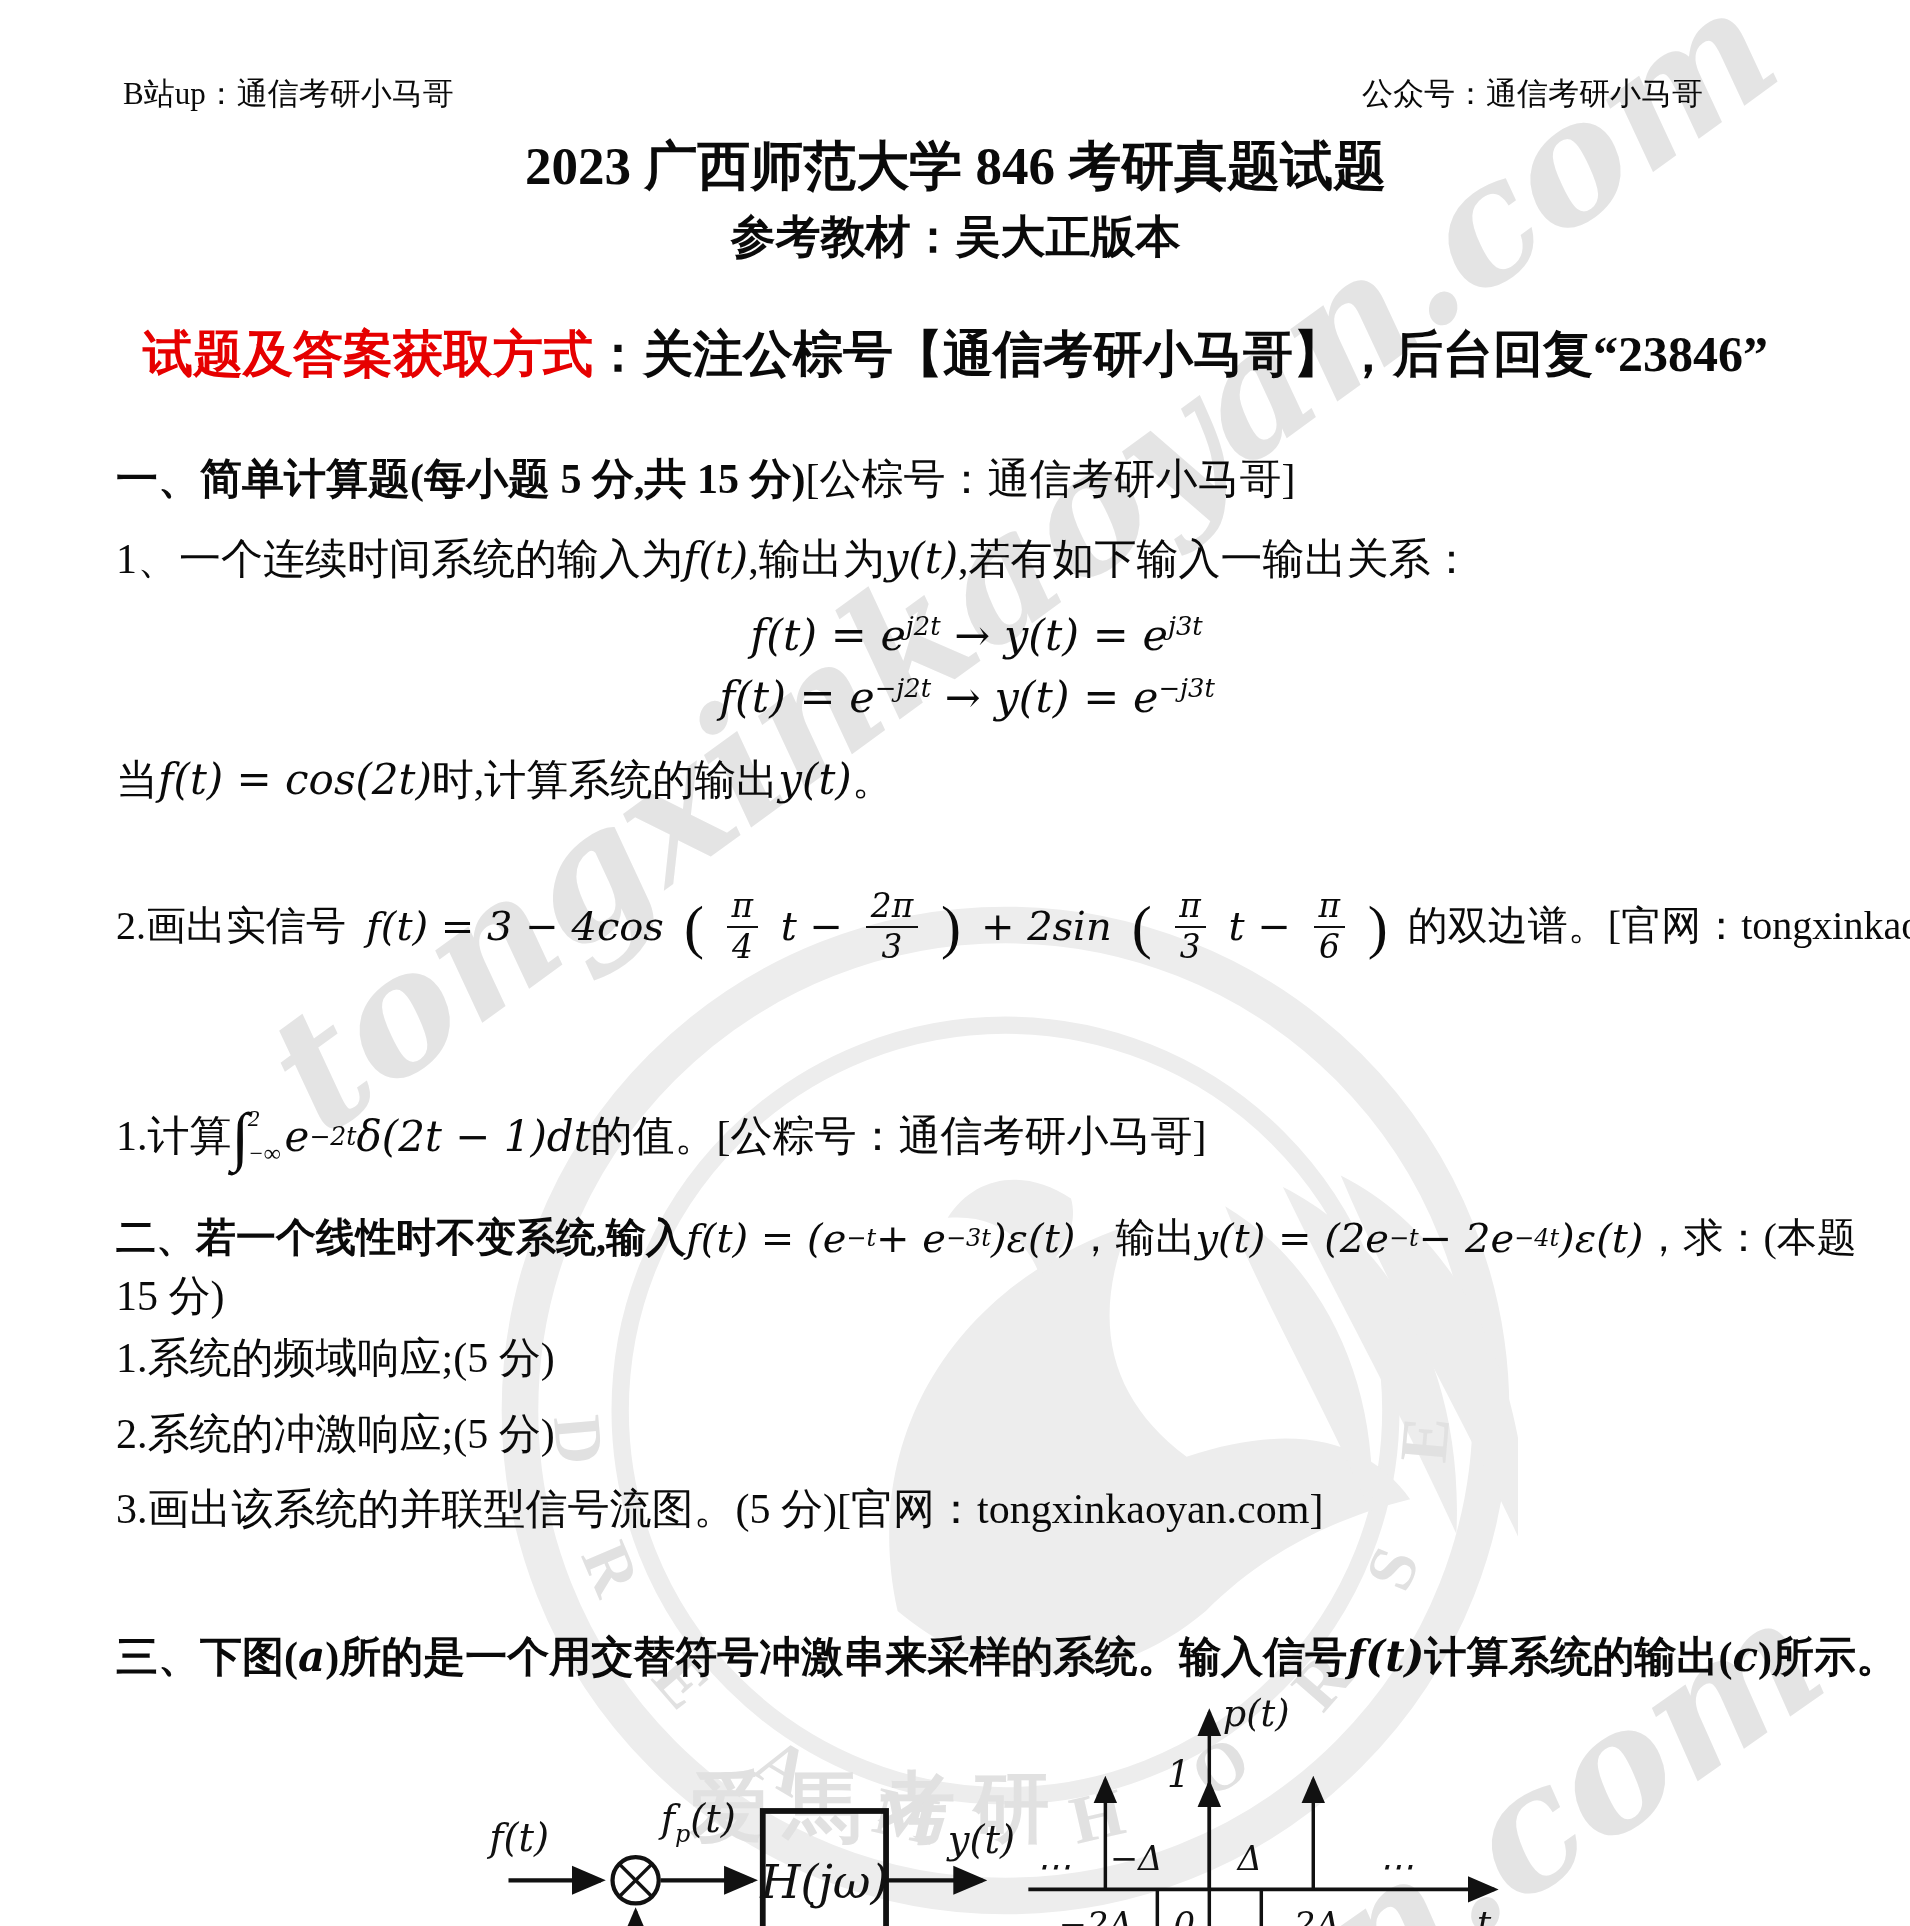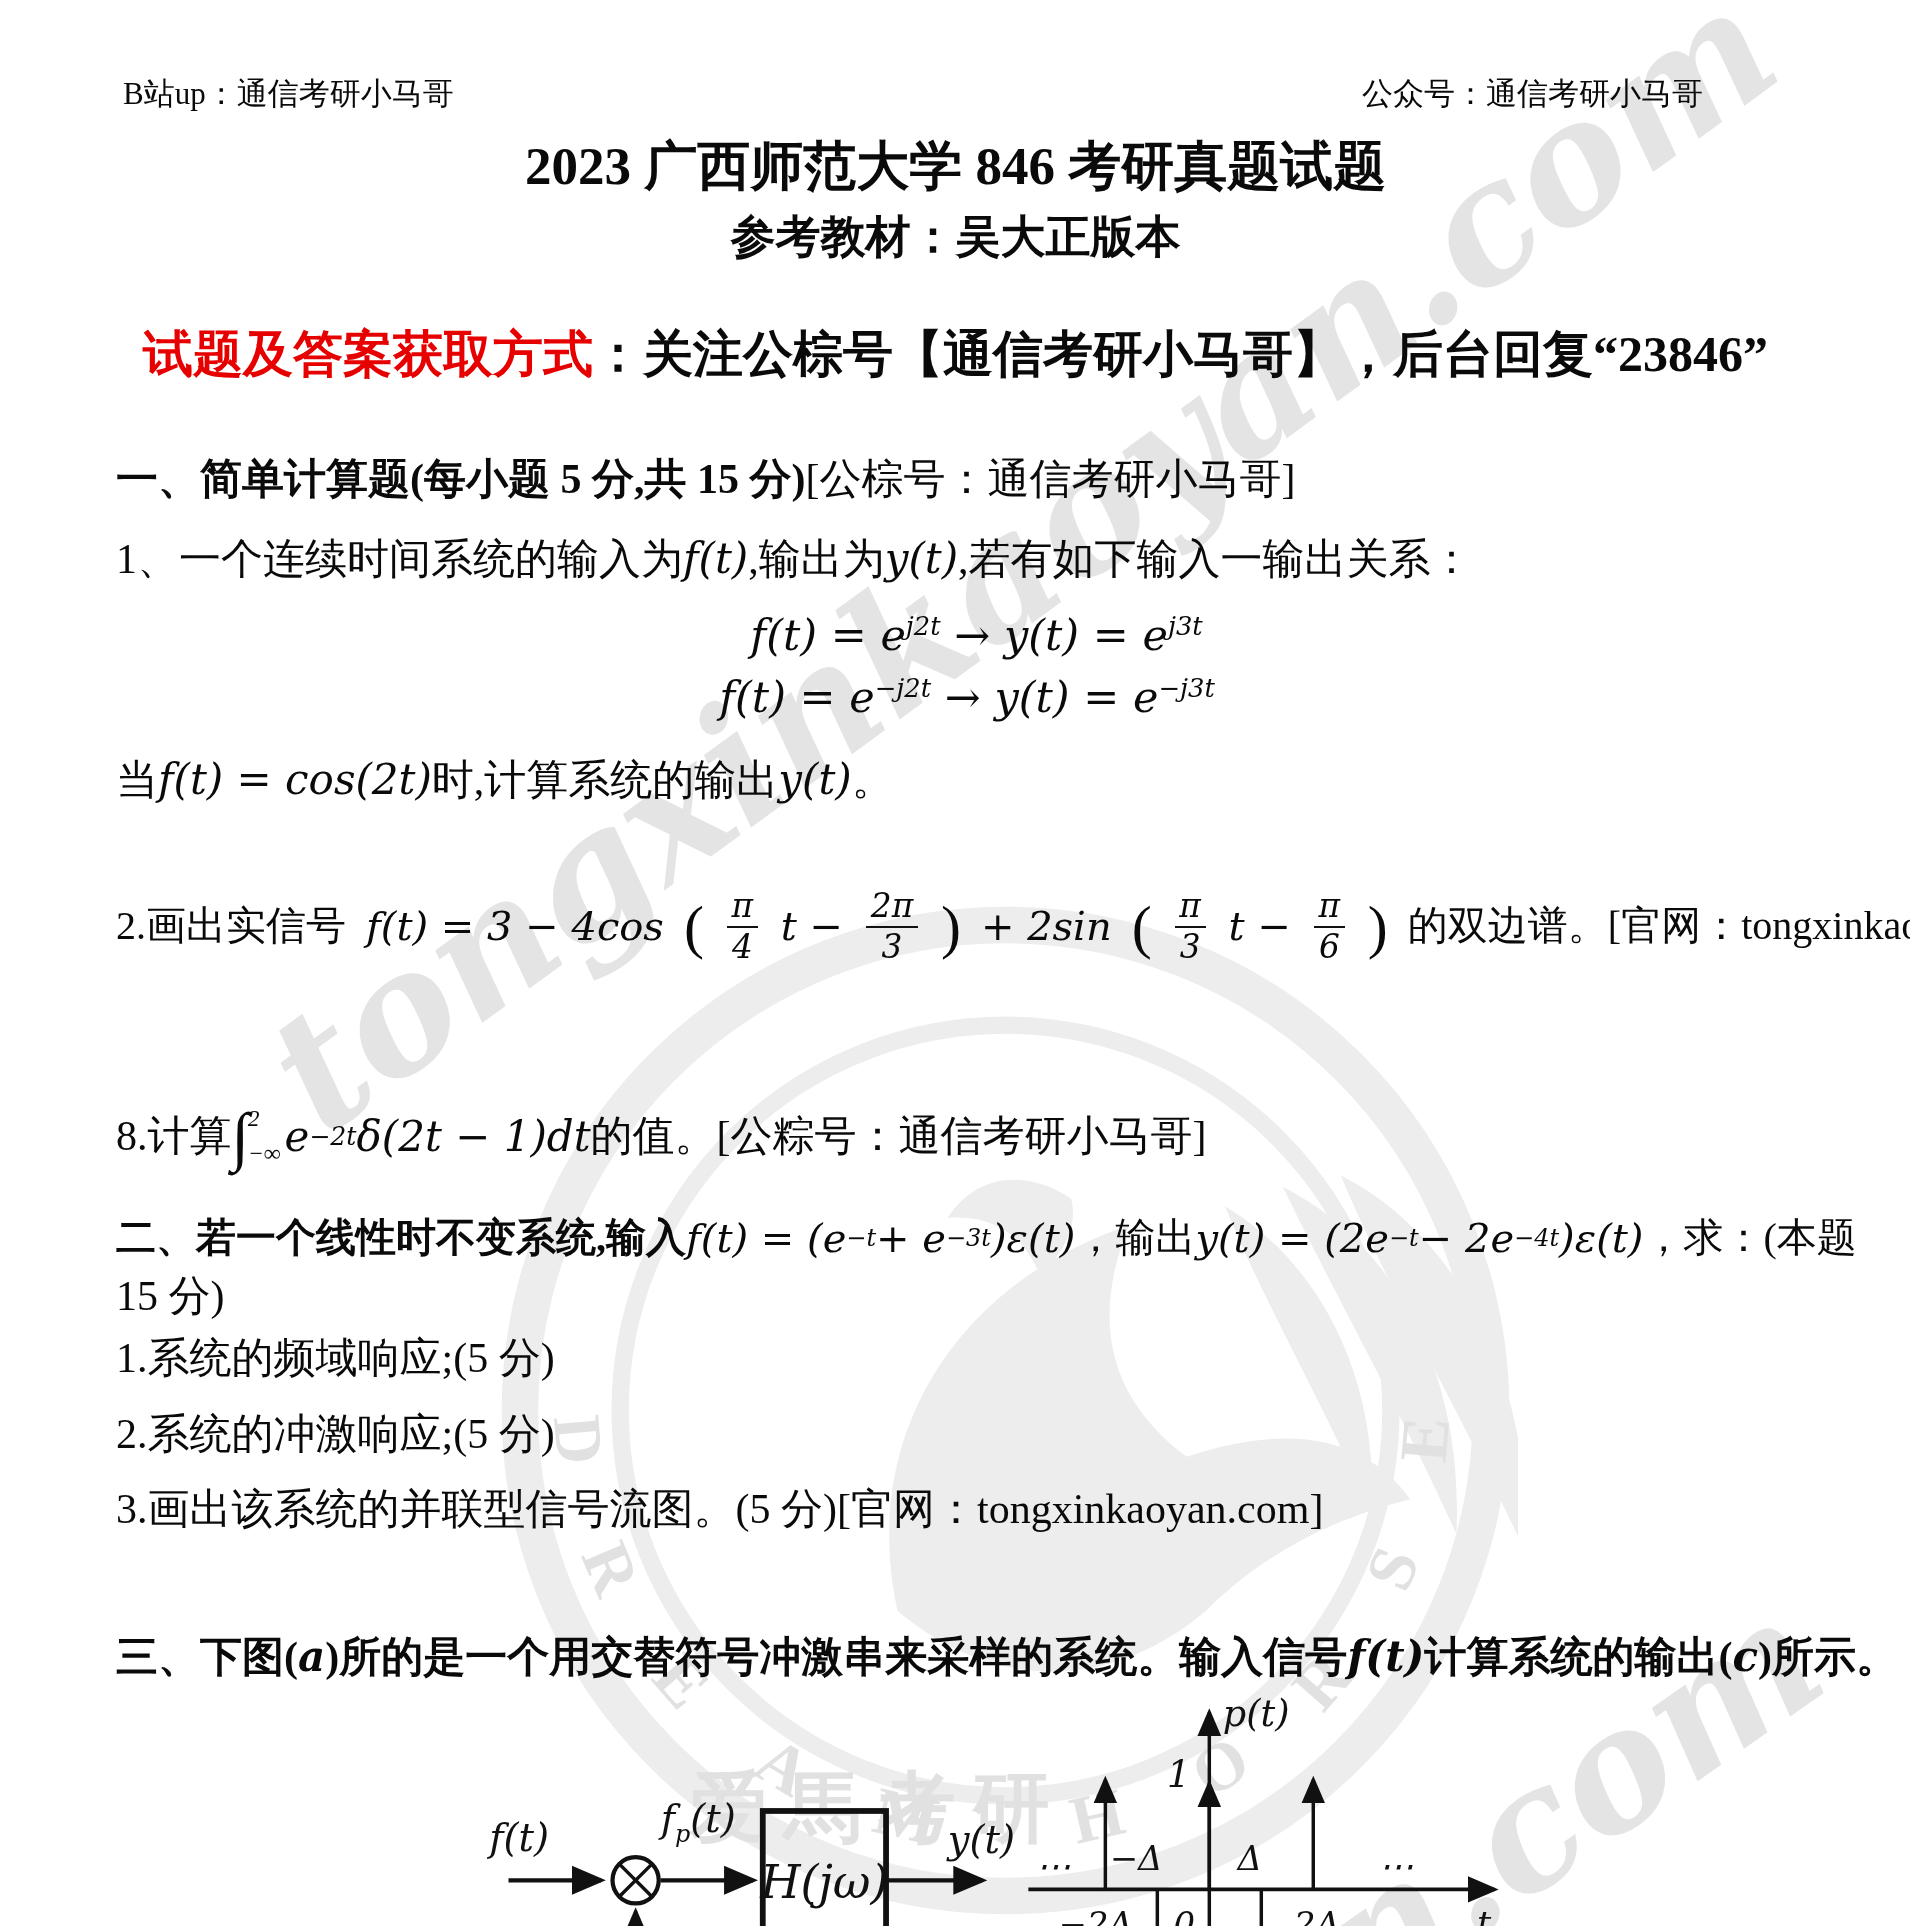--- a/index.html
+++ b/index.html
@@ -118,21 +118,21 @@
       <span class="math">t −</span>
       <span class="frac">
         <span class="fn">π</span>
         <span class="fd">6</span>
       </span>
       <span class="paren">)</span>
       <span>的双边谱。[官网：tongxinkaoyan.com]</span>
   </div>
 
   <div class="line mrow" style="left:116px;top:1109px;">
-    <span>8.计算</span>
+    <span>1.计算</span>
       <span class="isym">∫</span>
       <span class="ilims">
         <span class="iu">2</span>
         <span class="il">−∞</span>
       </span>
       <span class="math">e</span>
       <sup class="math">−2t</sup>
       <span class="math">δ(2t − 1)dt</span>
       <span>的值。[公粽号：通信考研小马哥]</span>
   </div>

